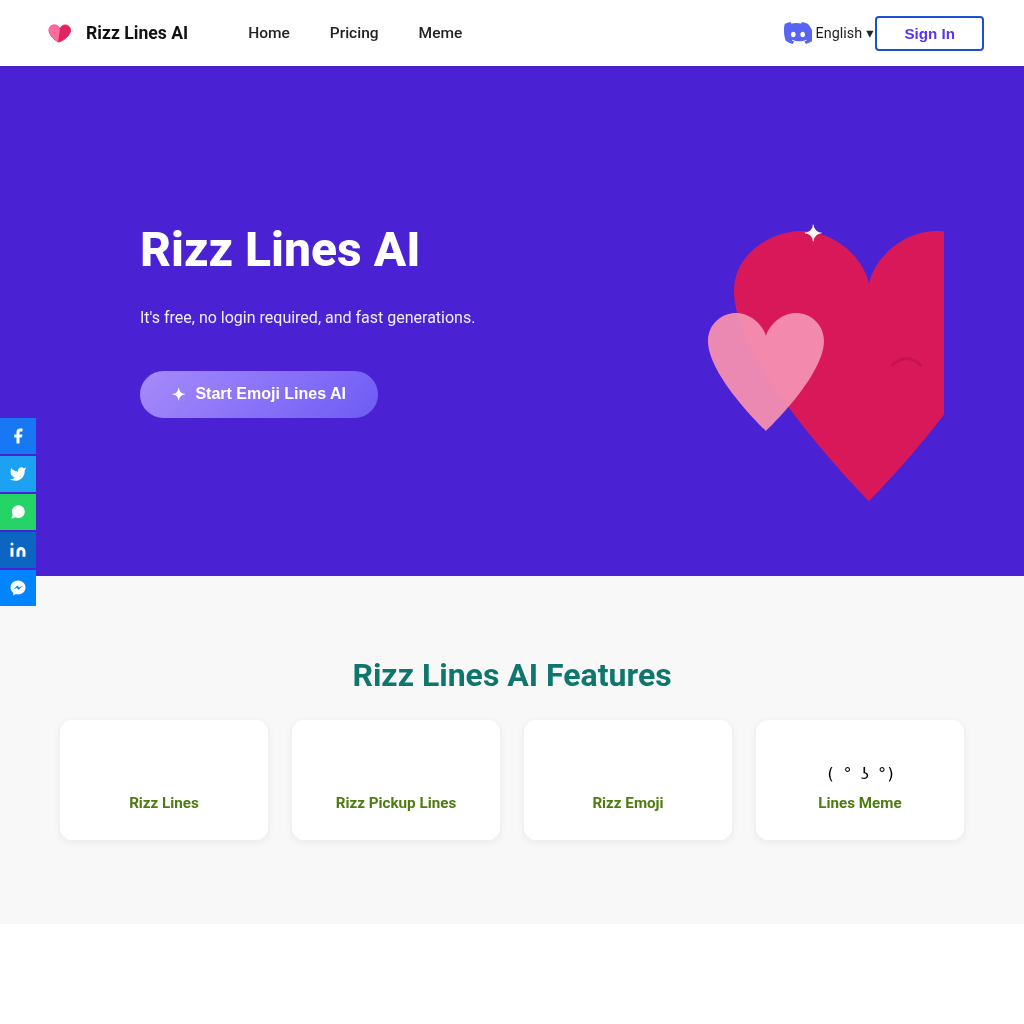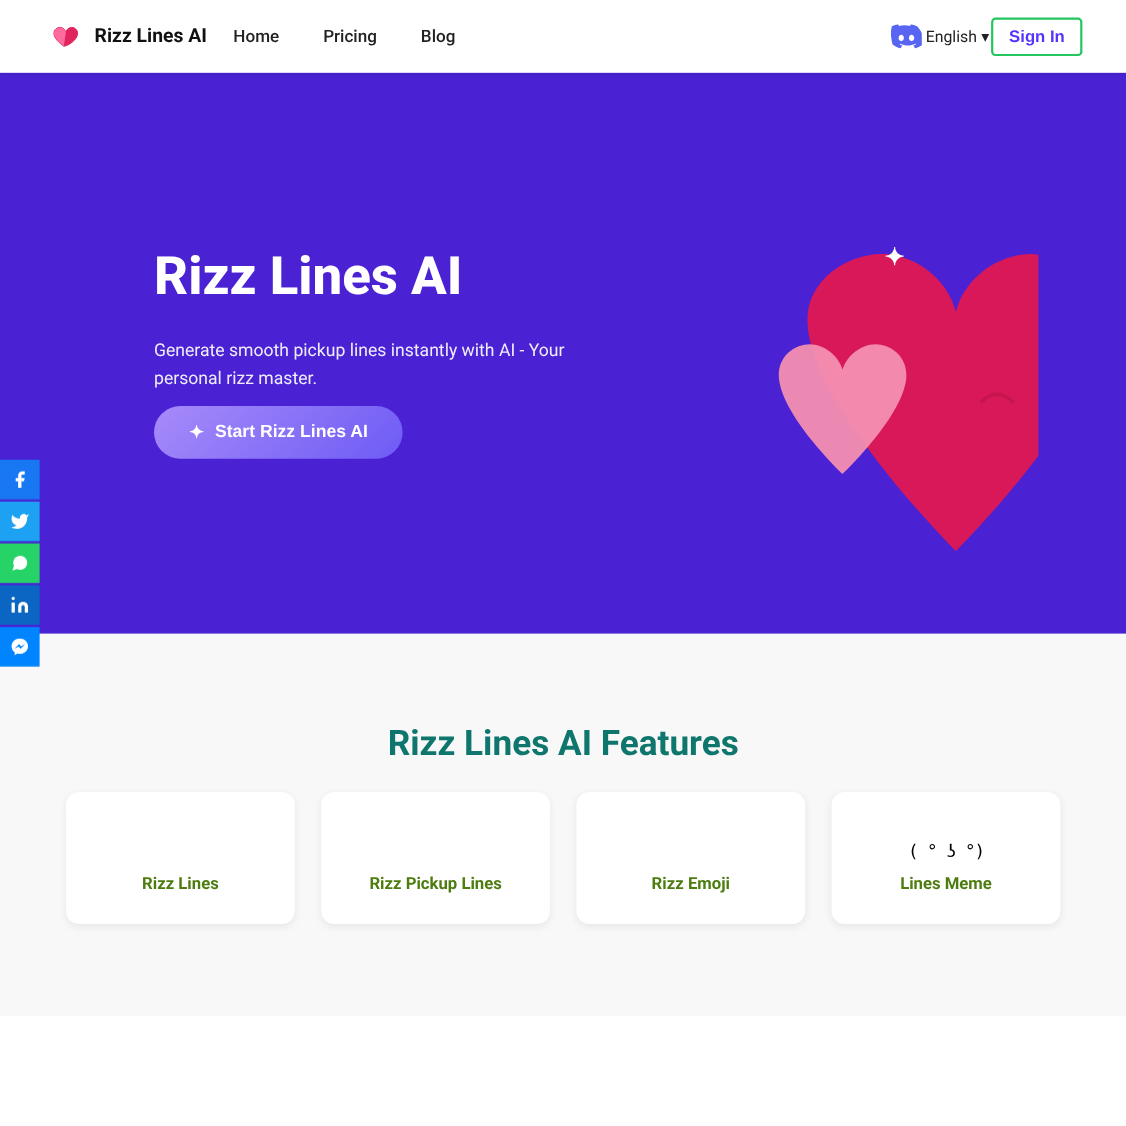--- a/index.html
+++ b/index.html
@@ -26,21 +26,21 @@
       text-decoration: none;
       flex-shrink: 0;
     }
     .logo-icon {
       width: 36px;
       height: 36px;
     }
     .nav-links {
       display: flex;
       gap: 40px;
-      margin-left: 24px;
+      margin-left: 60px;
     }
     .nav-links a {
       text-decoration: none;
       color: #222;
       font-size: 0.97rem;
       font-weight: 500;
     }
     .nav-right {
       margin-left: auto;
       display: flex;
@@ -56,25 +56,25 @@
     }
     .lang-selector {
       display: flex;
       align-items: center;
       gap: 4px;
       font-size: 0.9rem;
       color: #222;
       cursor: pointer;
     }
     .sign-in-btn {
-      border: 2px solid #22c55e;
+      border: 2px solid #1d4ed8;
       color: #5533ff;
       background: transparent;
       border-radius: 4px;
-      padding: 7px 14px;
+      padding: 7px 27px;
       font-size: 0.95rem;
       font-weight: 600;
       cursor: pointer;
     }
 
     
     .hero {
       background: #4a22d4;
       min-height: 510px;
       display: flex;
@@ -235,43 +235,43 @@
     <svg class="logo-icon" viewBox="0 0 40 40" fill="none">
       <rect width="40" height="40" rx="10" fill="#fff"></rect>
       <path d="M20 30s-10-6.5-10-13a6 6 0 0112 0 6 6 0 0112 0c0 6.5-10 13-14 13z" fill="#e0245e" stroke="#e0245e"></path>
       <path d="M20 30s-10-6.5-10-13a6 6 0 0112 0" fill="#ff6b9d" stroke="none"></path>
     </svg>
     <span>Rizz Lines AI</span>
   </a>
   <div class="nav-links">
     <a href="#">Home</a>
     <a href="#">Pricing</a>
-    <a href="#">Blog</a>
+    <a href="#">Meme</a>
   </div>
   <div class="nav-right">
     <div class="discord-icon">
       <svg width="28" height="22" viewBox="0 0 28 22" fill="none">
         <path d="M23.7 1.8A22.6 22.6 0 0018 0c-.2.5-.5 1.1-.7 1.6A21 21 0 007.3 1.6C7 1.1 6.8.5 6.5 0A22.7 22.7 0 00.8 1.8C-1.1 8.5.5 15 1.6 18.7a23 23 0 007 3.3c.6-.8 1.1-1.7 1.6-2.6-.8-.3-1.6-.7-2.4-1.2l.6-.5c4.5 2.1 9.4 2.1 13.8 0l.6.5c-.7.5-1.6.9-2.4 1.2.5.9 1 1.8 1.6 2.6a22.9 22.9 0 007-3.3c1.3-4.4.5-10.8-5.3-16.9zM9.3 15.3c-1.3 0-2.4-1.3-2.4-2.8s1.1-2.8 2.4-2.8c1.3 0 2.4 1.2 2.4 2.8s-1.1 2.8-2.4 2.8zm9.4 0c-1.3 0-2.4-1.3-2.4-2.8s1.1-2.8 2.4-2.8 2.4 1.2 2.4 2.8-1 2.8-2.4 2.8z" fill="#5865F2"></path>
       </svg>
     </div>
     <div class="lang-selector">
       <span>English</span>
       <span>▾</span>
     </div>
     <button class="sign-in-btn">Sign In</button>
   </div>
 </nav>
 
 <section class="hero">
   <div class="hero-content">
     <h1 class="hero-title">Rizz Lines AI</h1>
-    <p class="hero-desc">Generate smooth pickup lines instantly with AI - Your personal rizz master.</p>
+    <p class="hero-desc2">It's free, no login required, and fast generations.</p>
     <button class="cta-btn">
       <span>✦</span>
-      <span>Start Rizz Lines AI</span>
+      <span>Start Emoji Lines AI</span>
     </button>
   </div>
 
   <div class="hero-illustration">
     <svg viewBox="0 0 380 380" fill="none" xmlns="http://www.w3.org/2000/svg">
 
       <path d="M280 80 C280 55 255 40 235 40 C215 40 195 55 190 75 C185 55 165 40 145 40 C125 40 100 55 100 80 C100 130 190 220 190 220 C190 220 280 130 280 80 Z" fill="#e8174a" opacity="0.9" transform="translate(20, 40) scale(1.5)"></path>
 
       <path d="M230 180 C230 162 215 152 202 152 C189 152 176 162 172 175 C168 162 155 152 142 152 C129 152 114 162 114 180 C114 215 172 270 172 270 C172 270 230 215 230 180 Z" fill="#f48fb1" opacity="0.95" transform="translate(30, 30)"></path>
 

